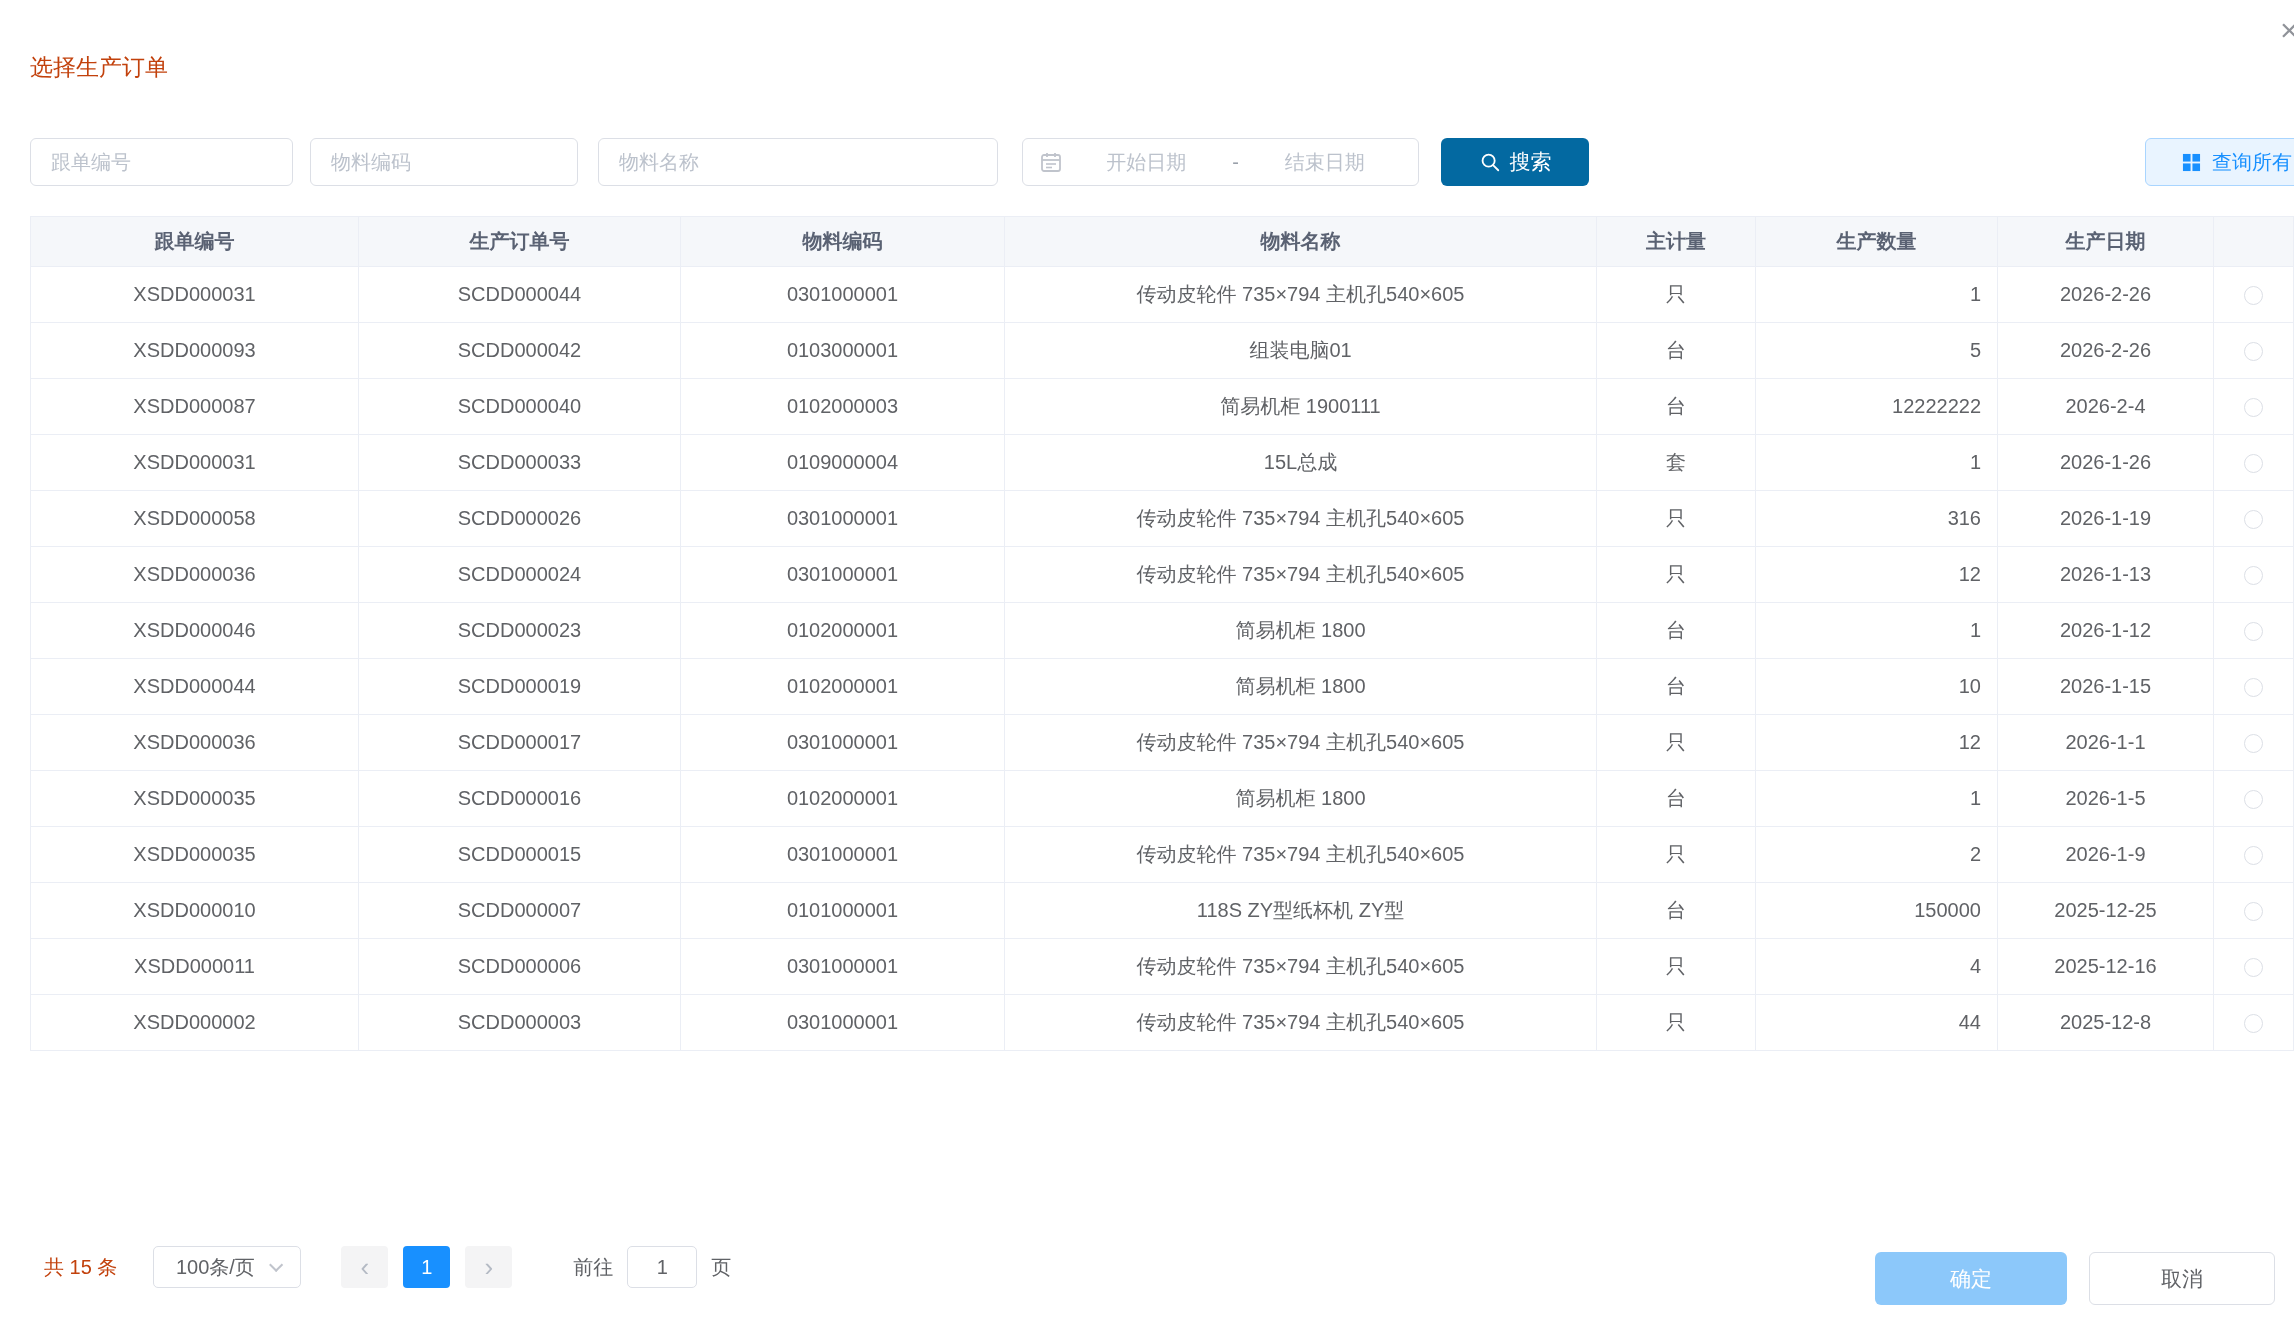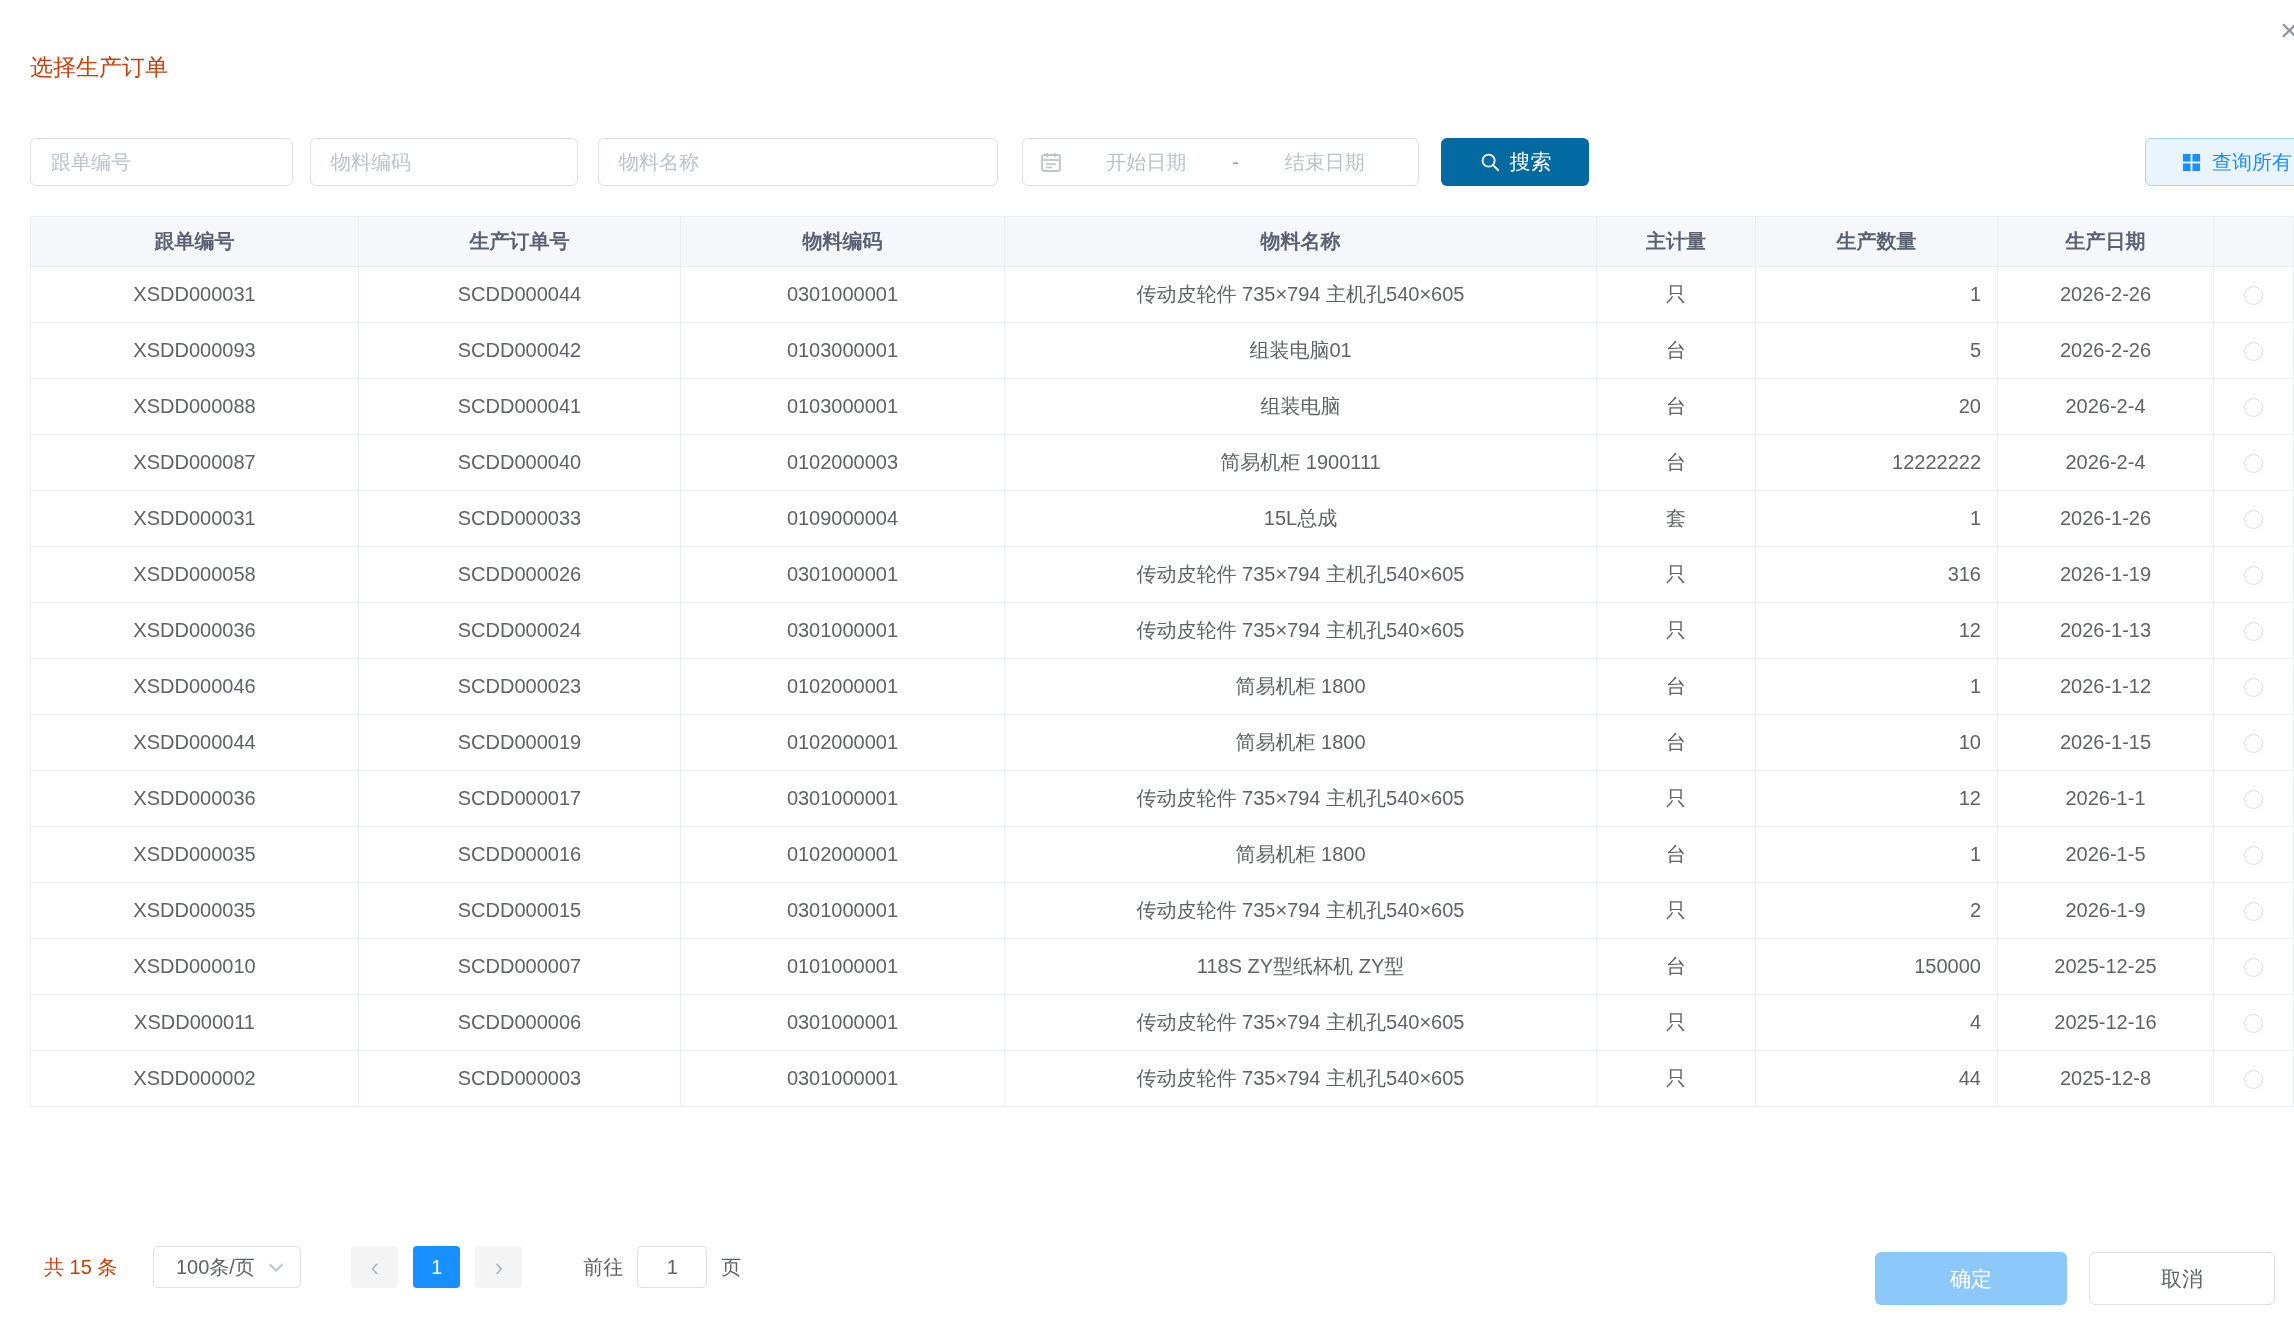--- a/index.html
+++ b/index.html
@@ -78,21 +78,21 @@
   
   .footer {
     position: absolute; left: 0; top: 1240px; width: 2294px; height: 54px;
     display: flex; align-items: center;
   }
   .pag { display: flex; align-items: center; margin-left: 44px; font-size: 20px; }
   .pag .total { color: #c2410c; margin-right: 36px; }
   .psize {
     width: 148px; height: 42px; border: 1px solid #dcdfe6; border-radius: 5px;
     display: flex; align-items: center; justify-content: center; gap: 14px;
-    color: #606266; cursor: pointer; margin-right: 50px; background:#fff;
+    color: #606266; cursor: pointer; margin-right: 40px; background:#fff;
   }
   .chev-down {
     width: 10px; height: 10px; border-right: 2px solid #c0c4cc;
     border-bottom: 2px solid #c0c4cc; transform: rotate(45deg) translateY(-3px);
   }
   .pg-btn {
     width: 47px; height: 42px; border: none; border-radius: 4px;
     background: #f4f4f5; color: #b4bac4; font-size: 26px;
     display: flex; align-items: center; justify-content: center;
     cursor: pointer; margin-right: 15px; font-family: "Liberation Sans", sans-serif;
@@ -207,30 +207,20 @@
     <td>XSDD000093</td>
     <td>SCDD000042</td>
     <td>0103000001</td>
     <td>组装电脑01</td>
     <td>台</td>
     <td class="r">5</td>
     <td>2026-2-26</td>
     <td><span class="radio"></span></td>
   </tr>
         <tr>
-    <td>XSDD000088</td>
-    <td>SCDD000041</td>
-    <td>0103000001</td>
-    <td>组装电脑</td>
-    <td>台</td>
-    <td class="r">20</td>
-    <td>2026-2-4</td>
-    <td><span class="radio"></span></td>
-  </tr>
-        <tr>
     <td>XSDD000087</td>
     <td>SCDD000040</td>
     <td>0102000003</td>
     <td>简易机柜 1900111</td>
     <td>台</td>
     <td class="r">12222222</td>
     <td>2026-2-4</td>
     <td><span class="radio"></span></td>
   </tr>
         <tr>

